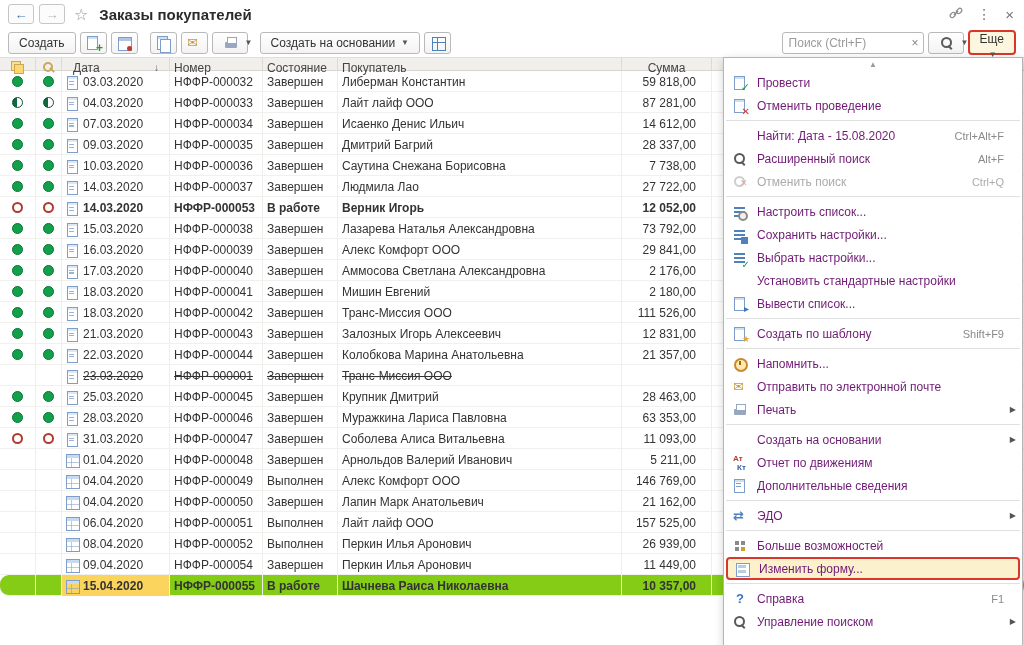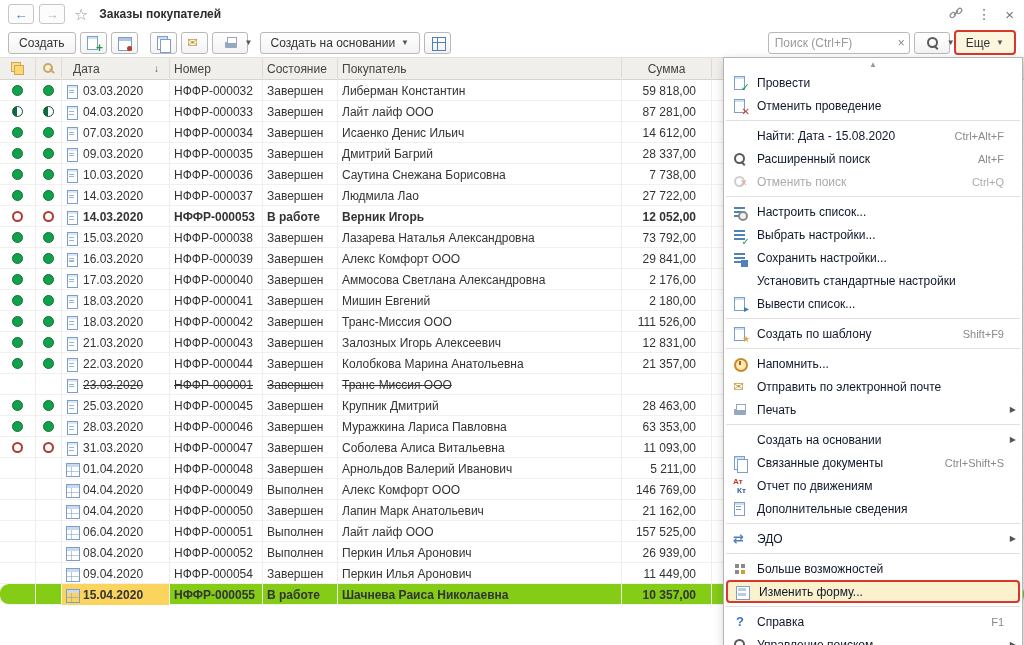--- a/index.html
+++ b/index.html
@@ -10,41 +10,41 @@
     position: relative; overflow: hidden;
   }
 
   
   .titlebar { height:28px; display:flex; align-items:center; padding:0 8px; gap:5px; position:relative; }
   .navbtn { width:26px; height:20px; border:1px solid #c6c6c6; border-radius:3px; background:#fcfcfc;
             display:inline-flex; align-items:center; justify-content:center; font-size:13px; cursor:pointer; }
   .navbtn.back { color:#3f75b5; }
   .navbtn.fwd  { color:#b5b5b5; }
   .star { color:#9a9a9a; font-size:16px; margin-left:4px; cursor:pointer; }
-  .wintitle { font-size:12px; font-weight:bold; color:#2b2b2b; margin-left:6px; }
+  .wintitle { font-size:15px; font-weight:bold; color:#2b2b2b; margin-left:6px; }
   .titlebar-right { position:absolute; right:10px; top:0; height:28px; display:flex; align-items:center; gap:14px; color:#777; }
   .kebab { font-size:14px; cursor:pointer; }
   .closex { font-size:15px; cursor:pointer; }
 
   
   .toolbar { height:29px; display:flex; align-items:center; padding:0 8px; gap:4px; }
   .btn { border:1px solid #b9b9b9; border-radius:3px; background:linear-gradient(#ffffff,#f3f3f3);
          height:22px; padding:0 10px; display:inline-flex; align-items:center; gap:4px; font-size:12px;
          font-family:inherit; color:#333; cursor:pointer; }
   .iconbtn { width:27px; padding:0; justify-content:center; }
   .caretbtn { width:36px; }
   .caret { font-size:8px; color:#555; margin-left:2px; }
   .tgap { width:4px; }
   .spacer { flex:1; }
   .searchwrap { position:relative; display:inline-flex; align-items:center; }
   .searchwrap input { width:142px; height:22px; border:1px solid #b9b9b9; border-radius:3px; padding:0 18px 0 6px;
                       font-family:inherit; font-size:12px; color:#333; }
   .searchwrap input::placeholder { color:#9a9a9a; }
   .sclear { position:absolute; right:5px; color:#888; font-size:12px; cursor:pointer; }
-  .morebtn { border:2px solid #d9372c; border-radius:4px; background:#fcf6df; height:25px; }
+  .morebtn { border:2px solid #d9372c; border-radius:4px; background:#fcf6df; height:25px;flex-direction:column; }
 
   
   .ico { width:16px; height:16px; position:relative; display:inline-block; flex:none; }
   .ico[data-icon="post"]::before, .ico[data-icon="unpost"]::before, .ico[data-icon="template"]::before,
   .ico[data-icon="output-list"]::before, .ico[data-icon="linked-docs"]::before, .ico[data-icon="add-info"]::before,
   .ico[data-icon="create-copy"]::before {
     content:""; position:absolute; left:2px; top:1px; width:9px; height:12px;
     background:#fff; border:1px solid #7d9ecb; box-shadow: inset 0 2px 0 #cfdff2;
   }
   .ico[data-icon="post"]::after   { content:"✓"; position:absolute; right:-2px; bottom:-3px; color:#1e9b3c; font-weight:bold; font-size:11px; }
@@ -88,21 +88,21 @@
   .ico[data-icon="interval"]::before { content:""; position:absolute; left:2px; top:2px; width:12px; height:12px;
     border:1px solid #7d9ecb; background:#fff; box-shadow: inset 0 3px 0 #aec6e4; }
   .ico[data-icon="interval"]::after { content:""; position:absolute; right:0; bottom:0; width:5px; height:5px; background:#c0392b; border-radius:50%; }
   .ico[data-icon="linked-grid"]::before { content:""; position:absolute; left:2px; top:2px; width:12px; height:12px; border:1px solid #4f81bd;
     background: linear-gradient(to right, transparent 4px, #4f81bd 4px, #4f81bd 5px, transparent 5px),
                 linear-gradient(to bottom, transparent 4px, #4f81bd 4px, #4f81bd 5px, transparent 5px); }
 
   
   .tablewrap { position:absolute; top:57px; left:0; right:0; }
   .grid { display:grid; grid-template-columns: 36px 26px 108px 93px 75px 284px 90px 1fr; align-items:center; }
-  .thead { height:23px; background:#f1efeb; border-top:1px solid #e2dfda; border-bottom:1px solid #d8d5d0; }
+  .thead { height:14px; background:#f1efeb; border-top:1px solid #e2dfda; border-bottom:1px solid #d8d5d0; }
   .hcell { height:19px; display:flex; align-items:center; border-right:1px solid #ddd9d3; color:#444; padding-left:4px; }
   .hcell.h-date { padding-left:11px; }
   .hcell.h-sum { justify-content:center; padding-left:0; }
   .hcell.h-rest { border-right:none; }
   .hsort { margin-left:auto; margin-right:10px; font-size:10px; color:#555; }
   .h-ic1, .h-ic2 { justify-content:center; padding-left:0; }
 
   .trow { height:21px; border-bottom:1px solid #f2f0ec; cursor:default; }
   .cell { height:21px; line-height:20px; display:flex; align-items:center; border-right:1px solid #f0eeea;
           white-space:nowrap; overflow:hidden; padding-left:4px; }
@@ -135,21 +135,21 @@
   .hico1::after  { content:""; position:absolute; left:3px; top:3px; width:8px; height:8px; background:#ffd76e; border:1px solid #c9a85a; }
   .hico2 { position:relative; width:13px; height:13px; display:inline-block; }
   .hico2::before { content:""; position:absolute; left:1px; top:1px; width:6px; height:6px; border:2px solid #c9a85a; border-radius:50%; }
   .hico2::after  { content:""; position:absolute; left:7px; top:8px; width:6px; height:2px; background:#c9a85a; transform:rotate(45deg); }
 
   
   .menu { position:absolute; left:723px; top:57px; width:300px; height:620px; background:#fff;
           border:1px solid #b5b5b5; box-shadow:2px 4px 10px rgba(0,0,0,.25); z-index:10; }
   .mscroll { height:13px; display:flex; align-items:center; justify-content:center; color:#9a9a9a; font-size:8px; }
   .mi { display:flex; align-items:center; height:23px; padding:0 6px 0 8px; }
-  .mi .mlabel { flex:1; white-space:nowrap; color:#0f172a; }
+  .mi .mlabel { flex:1; white-space:nowrap; color:#701a75; }
   .mi .mshort { color:#8a8a8a; font-size:11px; margin-left:12px; white-space:nowrap; }
   .mi .marrow { width:12px; text-align:right; color:#555; font-size:10px; }
   .mi .ico { margin-right:9px; }
   .mi.disabled .mlabel, .mi.disabled .mshort { color:#ababab; }
   .mi.disabled .ico { opacity:.5; }
   .mi.highlighted { border:2px solid #d9372c; border-radius:4px; background:#fbf2cd; margin:0 2px; padding-left:6px; }
   .msep { height:1px; background:#e0e0e0; margin:3px 2px; }
 </style>
 </head>
 <body>
@@ -940,29 +940,29 @@
   <div class="msep"></div>
 
   <div class="mi">
     <span class="ico" data-icon="configure-list"></span>
     <span class="mlabel">Настроить список...</span>
     <span class="mshort"></span>
     <span class="marrow"></span>
   </div>
 
   <div class="mi">
+    <span class="ico" data-icon="save-settings"></span>
+    <span class="mlabel">Сохранить настройки...</span>
+    <span class="mshort"></span>
+    <span class="marrow"></span>
+  </div>
+
+  <div class="mi">
     <span class="ico" data-icon="choose-settings"></span>
     <span class="mlabel">Выбрать настройки...</span>
-    <span class="mshort"></span>
-    <span class="marrow"></span>
-  </div>
-
-  <div class="mi">
-    <span class="ico" data-icon="save-settings"></span>
-    <span class="mlabel">Сохранить настройки...</span>
     <span class="mshort"></span>
     <span class="marrow"></span>
   </div>
 
   <div class="mi">
     <span class="ico"></span>
     <span class="mlabel">Установить стандартные настройки</span>
     <span class="mshort"></span>
     <span class="marrow"></span>
   </div>
@@ -1008,26 +1008,20 @@
 
   <div class="msep"></div>
 
   <div class="mi">
     <span class="ico"></span>
     <span class="mlabel">Создать на основании</span>
     <span class="mshort"></span>
     <span class="marrow" style="font-size: 8px;">▶</span>
   </div>
 
-  <div class="mi">
-    <span class="ico" data-icon="linked-docs"></span>
-    <span class="mlabel">Связанные документы</span>
-    <span class="mshort">Ctrl+Shift+S</span>
-    <span class="marrow"></span>
-  </div>
 
   <div class="mi">
     <span class="ico" data-icon="report"></span>
     <span class="mlabel">Отчет по движениям</span>
     <span class="mshort"></span>
     <span class="marrow"></span>
   </div>
 
   <div class="mi">
     <span class="ico" data-icon="add-info"></span>

